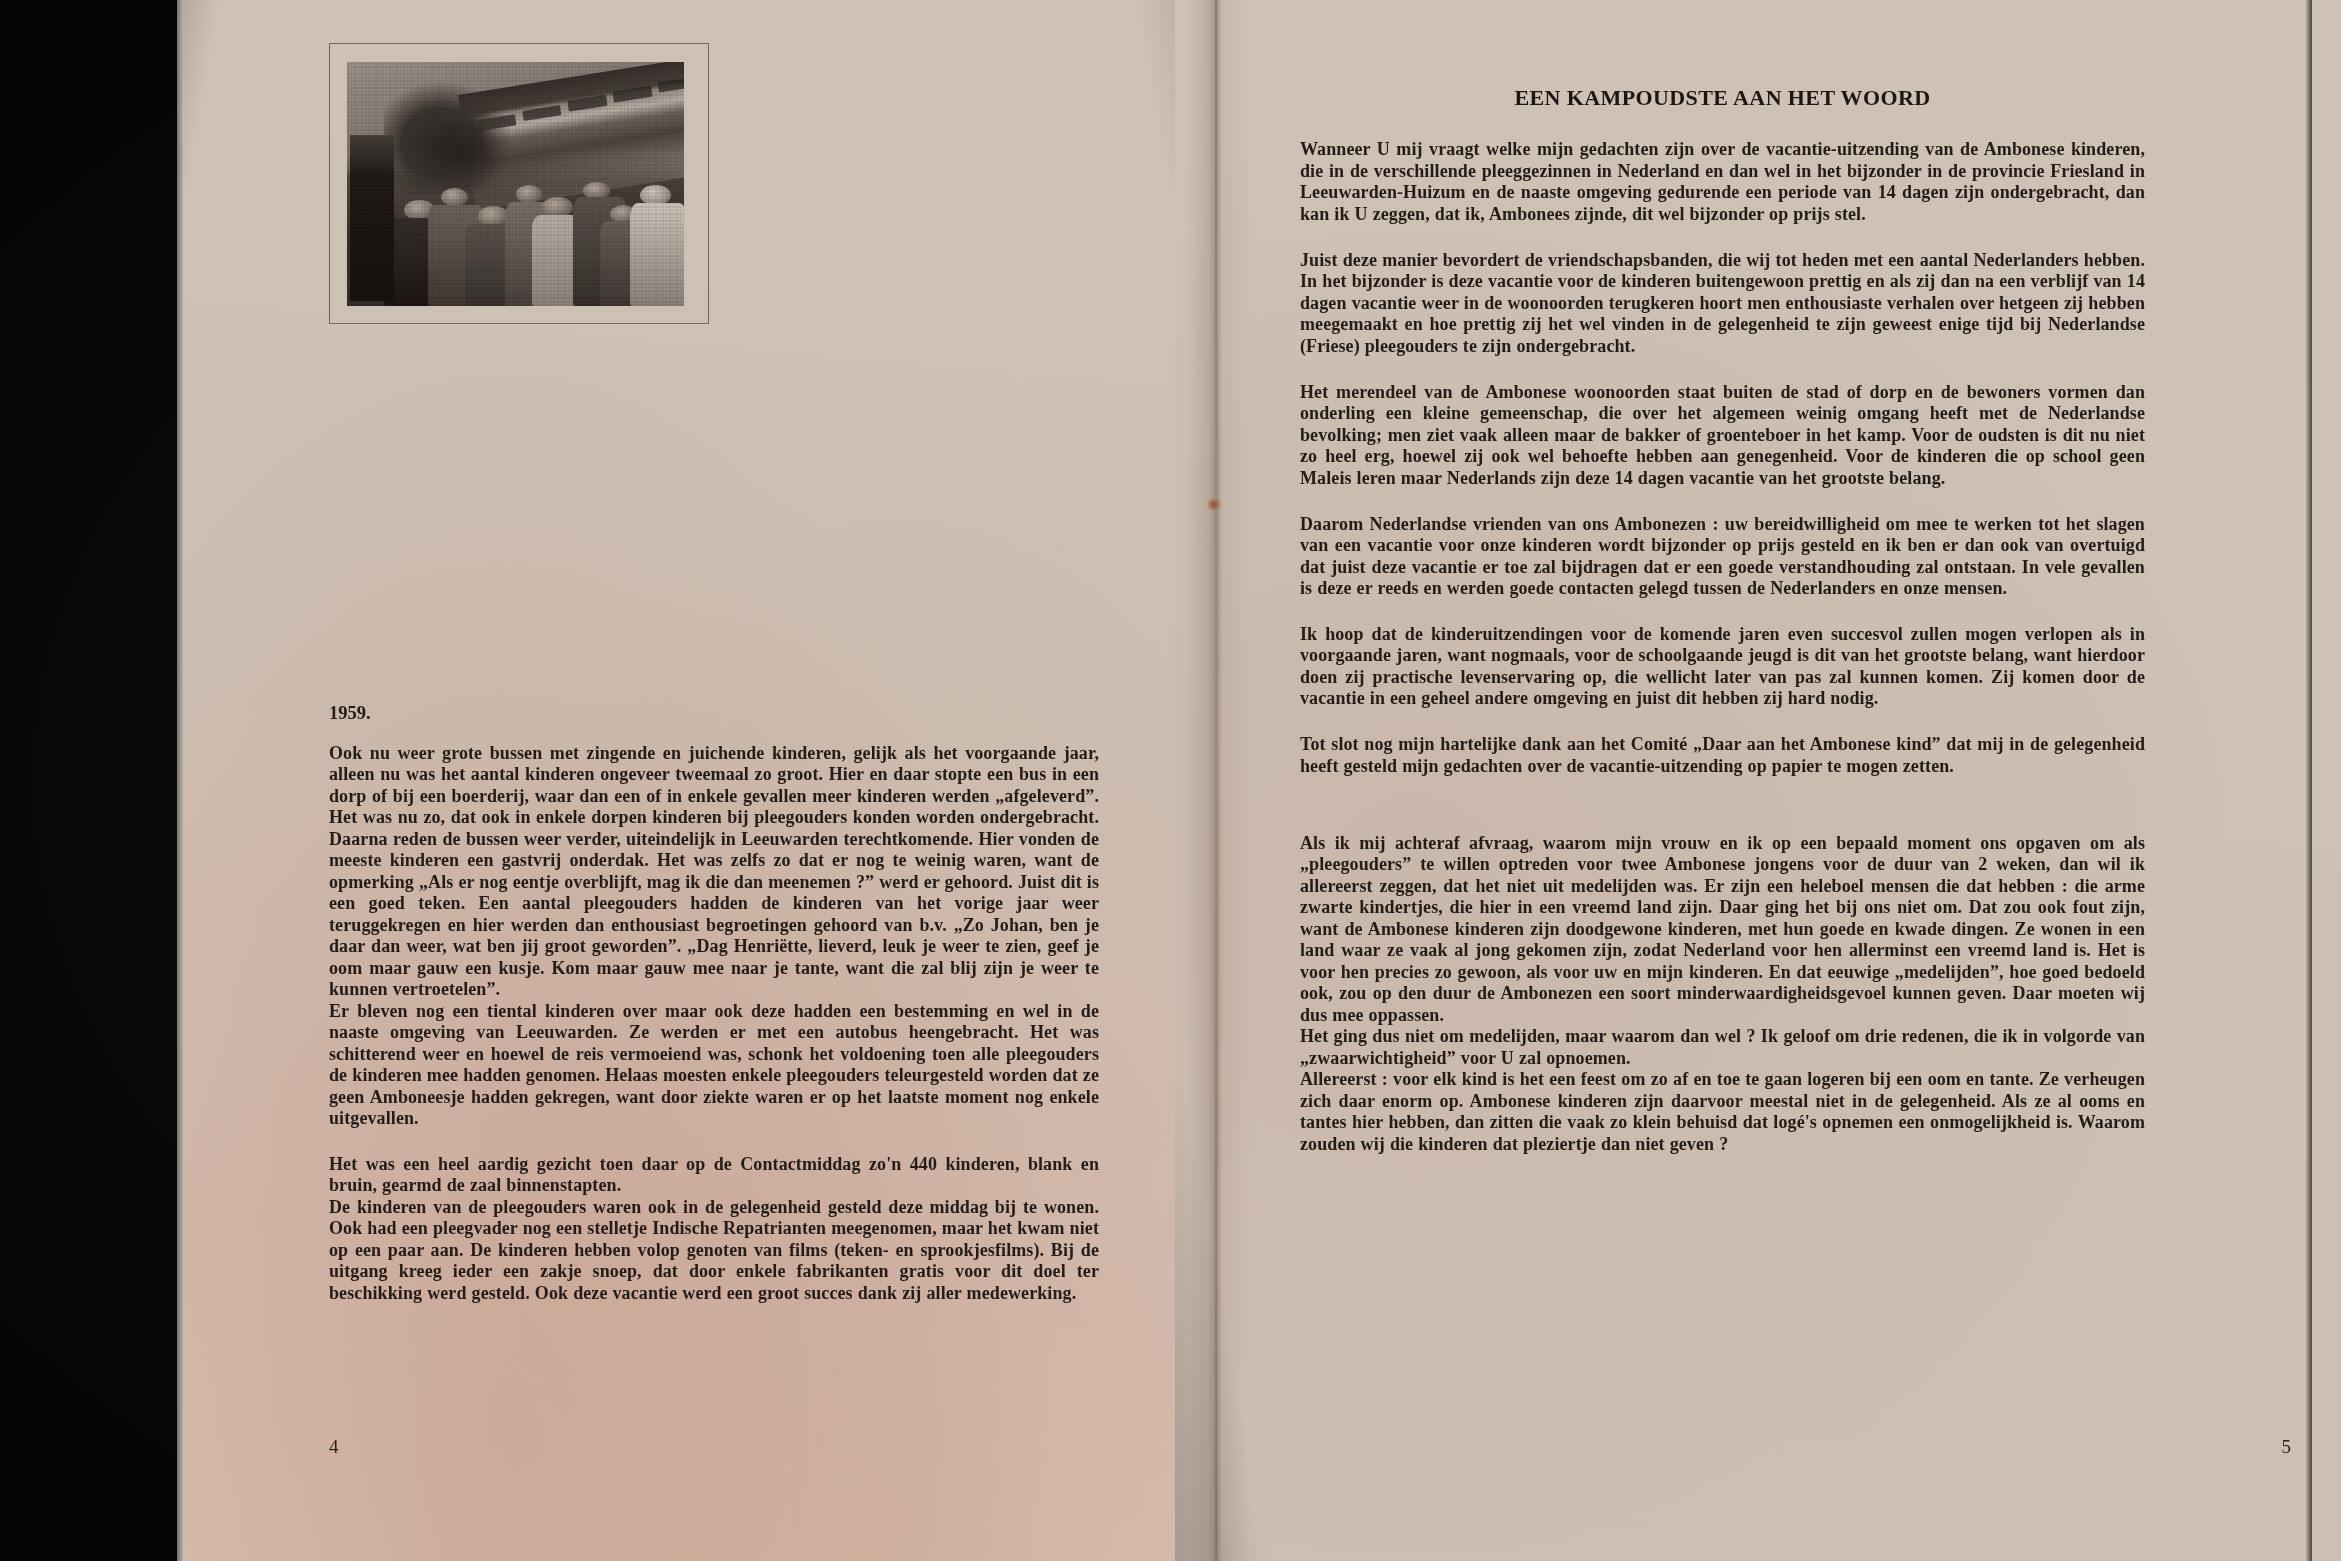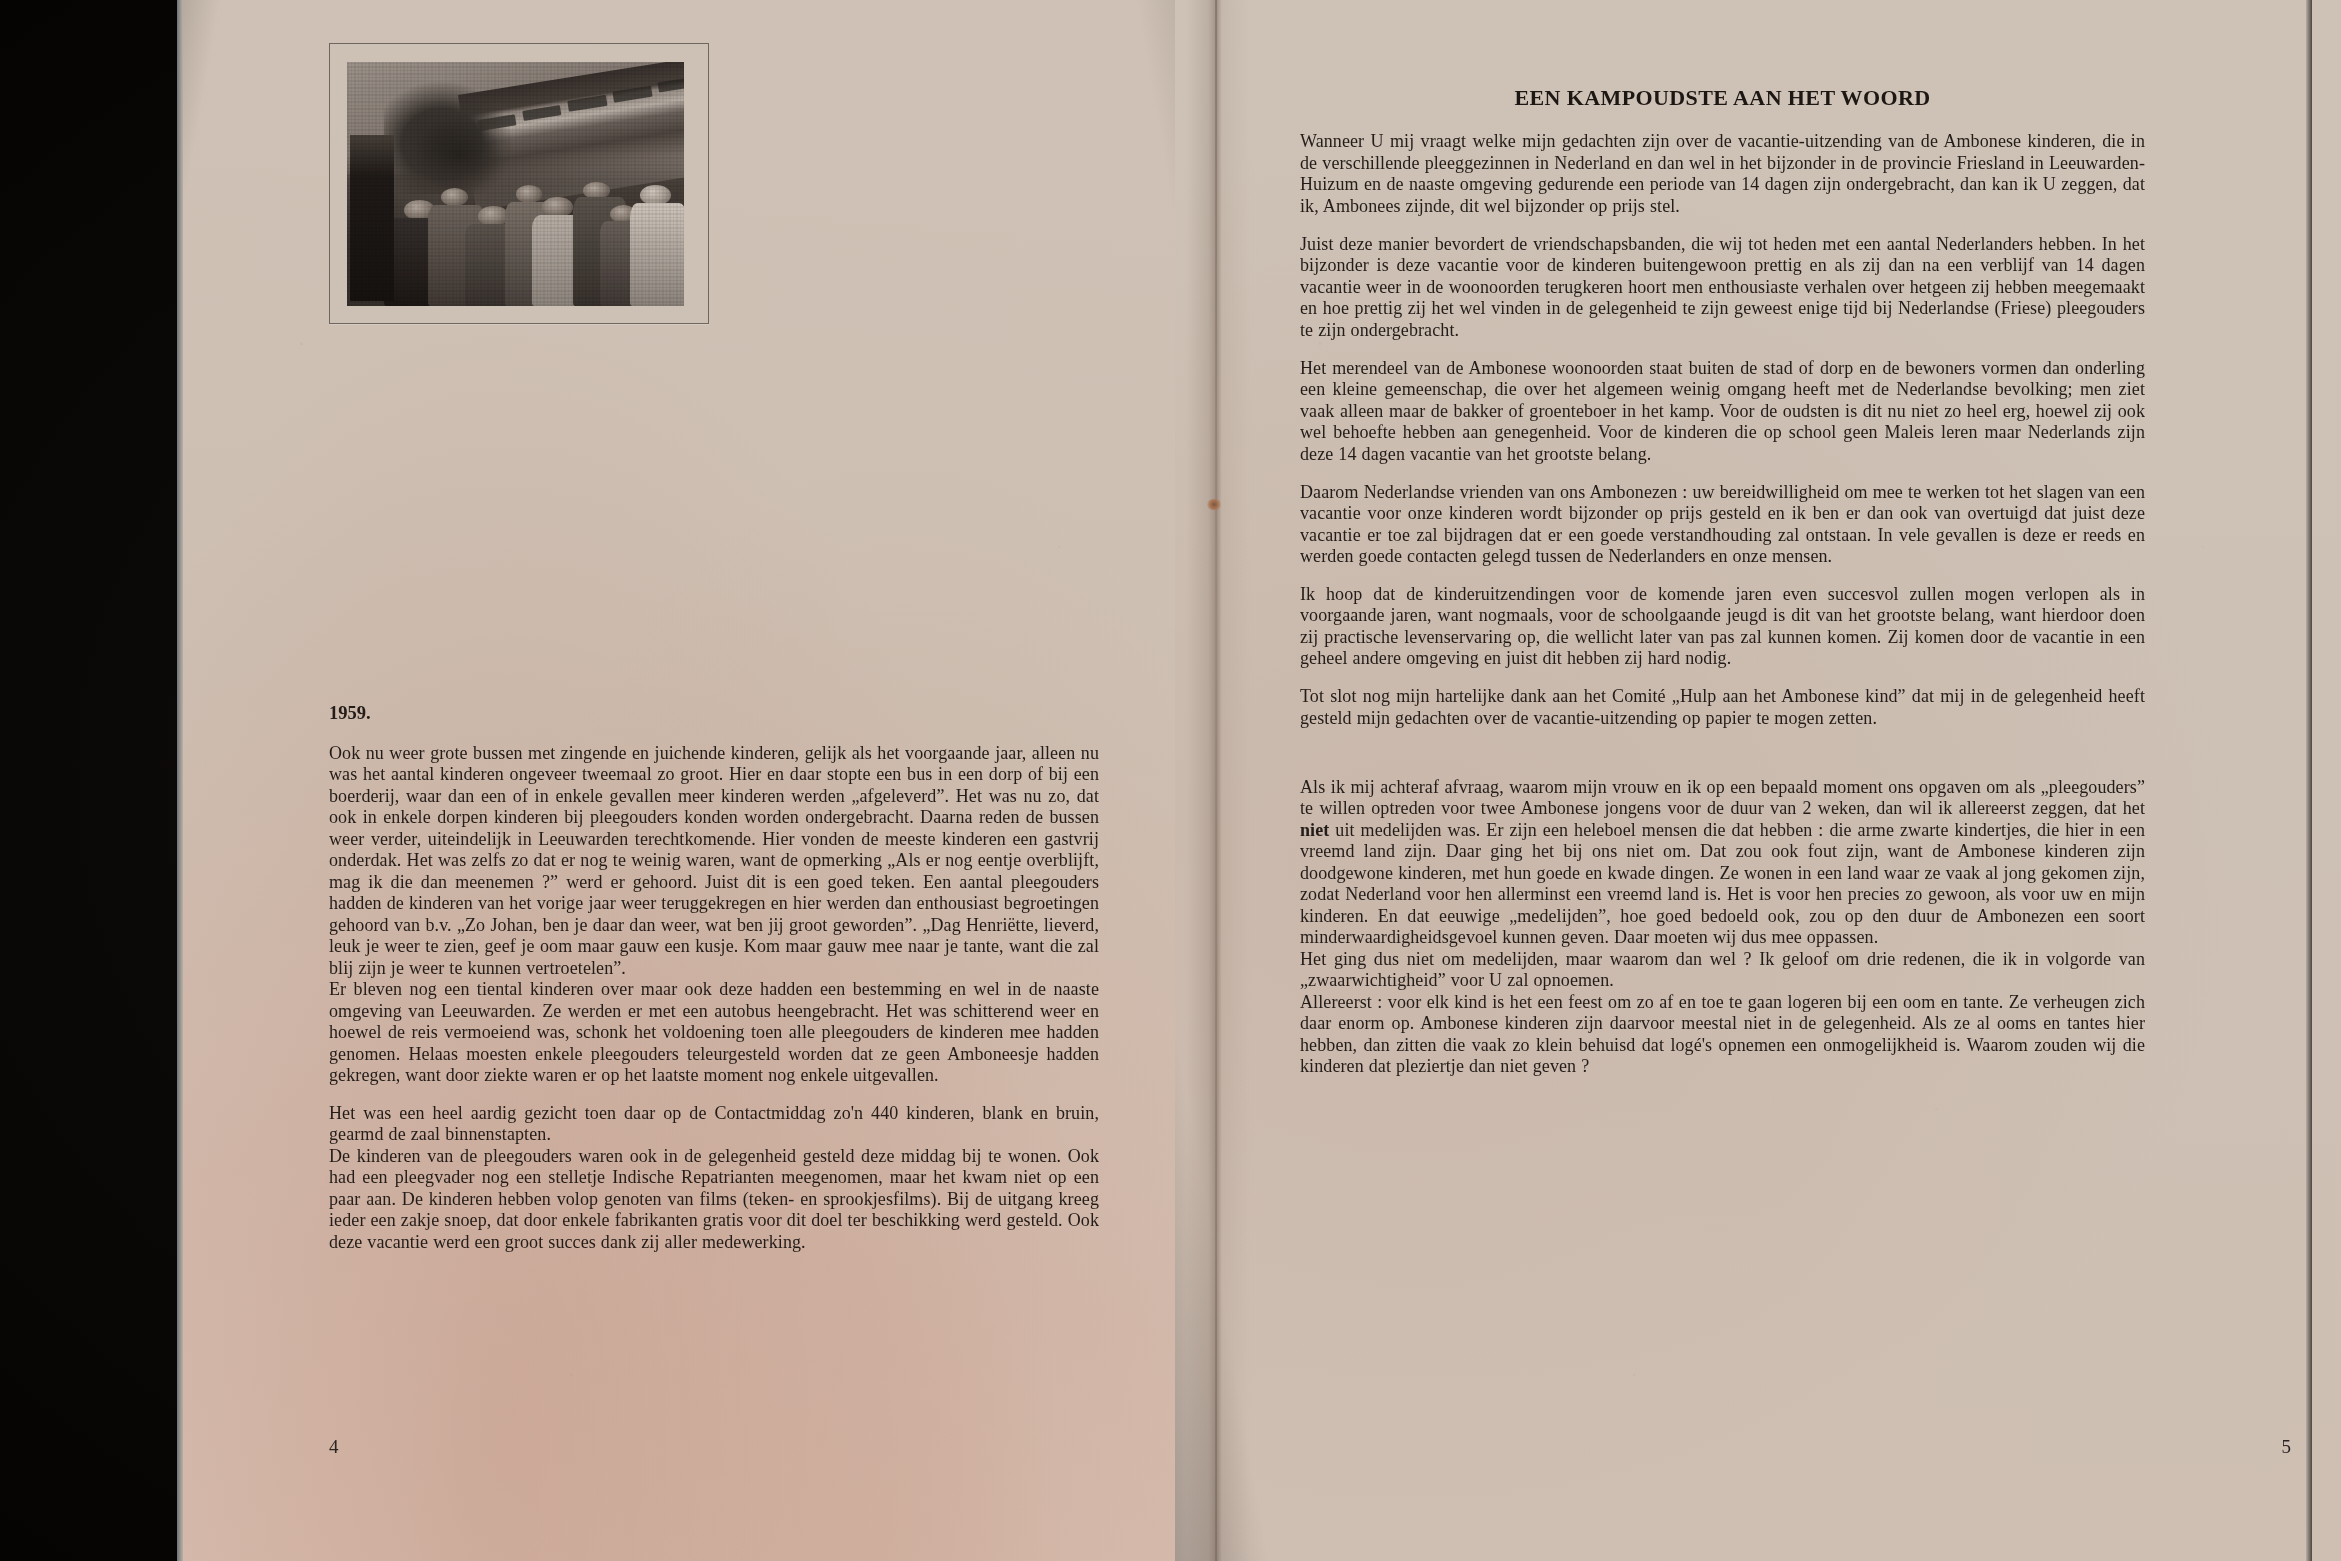--- a/index.html
+++ b/index.html
@@ -50,21 +50,21 @@
   
   .edge-left{position:absolute;left:177px;top:0;width:6.4px;height:100%;
     background:linear-gradient(90deg,#6f7377,#b9b0a6);}
   .edge-right{position:absolute;left:2306px;top:0;width:5.7px;height:100%;
     background:linear-gradient(90deg,#b6ada3,#4d4641);}
 
   
   .col{position:absolute;}
   .txt{font-size:18px;line-height:21.5px;color:#231c18;text-align:justify;
        letter-spacing:0.1px;word-spacing:0.4px;}
-  .txt p{margin:0 0 0 0;text-indent:0;}
+  .txt p{margin:8px 0 0 0;text-indent:0;font-weight:bold;}
   .txt p + p{margin-top:0;}
   .pgap{height:16.4px;}
 
   h2.head{font-size:22px;line-height:24px;margin:0;text-align:center;
     font-weight:bold;letter-spacing:0.4px;color:#1d1713;
     font-family:"Liberation Serif","DejaVu Serif",serif;}
   .yearhead{font-size:18.5px;font-weight:bold;color:#231c18;margin:0 0 18.5px 0;}
 
   .folio{position:absolute;font-size:19px;color:#2a2420;}
 
@@ -182,21 +182,21 @@
           <p>Wanneer U mij vraagt welke mijn gedachten zijn over de vacantie-uitzending van de Ambonese kinderen, die in de verschillende pleeggezinnen in Nederland en dan wel in het bijzonder in de provincie Friesland in Leeuwarden-Huizum en de naaste omgeving gedurende een periode van 14 dagen zijn ondergebracht, dan kan ik U zeggen, dat ik, Ambonees zijnde, dit wel bijzonder op prijs stel.</p>
           <div class="pgap"></div>
           <p>Juist deze manier bevordert de vriendschapsbanden, die wij tot heden met een aantal Nederlanders hebben. In het bijzonder is deze vacantie voor de kinderen buitengewoon prettig en als zij dan na een verblijf van 14 dagen vacantie weer in de woonoorden terugkeren hoort men enthousiaste verhalen over hetgeen zij hebben meegemaakt en hoe prettig zij het wel vinden in de gelegenheid te zijn geweest enige tijd bij Nederlandse (Friese) pleegouders te zijn ondergebracht.</p>
           <div class="pgap"></div>
           <p>Het merendeel van de Ambonese woonoorden staat buiten de stad of dorp en de bewoners vormen dan onderling een kleine gemeenschap, die over het algemeen weinig omgang heeft met de Nederlandse bevolking; men ziet vaak alleen maar de bakker of groenteboer in het kamp. Voor de oudsten is dit nu niet zo heel erg, hoewel zij ook wel behoefte hebben aan genegenheid. Voor de kinderen die op school geen Maleis leren maar Nederlands zijn deze 14 dagen vacantie van het grootste belang.</p>
           <div class="pgap"></div>
           <p>Daarom Nederlandse vrienden van ons Ambonezen : uw bereidwilligheid om mee te werken tot het slagen van een vacantie voor onze kinderen wordt bijzonder op prijs gesteld en ik ben er dan ook van overtuigd dat juist deze vacantie er toe zal bijdragen dat er een goede verstandhouding zal ontstaan. In vele gevallen is deze er reeds en werden goede contacten gelegd tussen de Nederlanders en onze mensen.</p>
           <div class="pgap"></div>
           <p>Ik hoop dat de kinderuitzendingen voor de komende jaren even succesvol zullen mogen verlopen als in voorgaande jaren, want nogmaals, voor de schoolgaande jeugd is dit van het grootste belang, want hierdoor doen zij practische levenservaring op, die wellicht later van pas zal kunnen komen. Zij komen door de vacantie in een geheel andere omgeving en juist dit hebben zij hard nodig.</p>
           <div class="pgap"></div>
-          <p>Tot slot nog mijn hartelijke dank aan het Comité „Hulp aan het Ambonese kind” dat mij in de gelegenheid heeft gesteld mijn gedachten over de vacantie-uitzending op papier te mogen zetten.</p>
+          <p>Tot slot nog mijn hartelijke dank aan het Comité „Daar aan het Ambonese kind” dat mij in de gelegenheid heeft gesteld mijn gedachten over de vacantie-uitzending op papier te mogen zetten.</p>
         </div>
 
         <div style="height:26px"></div>
         <div style="height:21.4px"></div>
 
         <div class="txt">
           <p>Als ik mij achteraf afvraag, waarom mijn vrouw en ik op een bepaald moment ons opgaven om als „pleegouders” te willen optreden voor twee Ambonese jongens voor de duur van 2 weken, dan wil ik allereerst zeggen, dat het <b>niet</b> uit medelijden was. Er zijn een heleboel mensen die dat hebben : die arme zwarte kindertjes, die hier in een vreemd land zijn. Daar ging het bij ons niet om. Dat zou ook fout zijn, want de Ambonese kinderen zijn doodgewone kinderen, met hun goede en kwade dingen. Ze wonen in een land waar ze vaak al jong gekomen zijn, zodat Nederland voor hen allerminst een vreemd land is. Het is voor hen precies zo gewoon, als voor uw en mijn kinderen. En dat eeuwige „medelijden”, hoe goed bedoeld ook, zou op den duur de Ambonezen een soort minderwaardigheidsgevoel kunnen geven. Daar moeten wij dus mee oppassen.</p>
           <p>Het ging dus niet om medelijden, maar waarom dan wel ? Ik geloof om drie redenen, die ik in volgorde van „zwaarwichtigheid” voor U zal opnoemen.</p>
           <p>Allereerst : voor elk kind is het een feest om zo af en toe te gaan logeren bij een oom en tante. Ze verheugen zich daar enorm op. Ambonese kinderen zijn daarvoor meestal niet in de gelegenheid. Als ze al ooms en tantes hier hebben, dan zitten die vaak zo klein behuisd dat logé's opnemen een onmogelijkheid is. Waarom zouden wij die kinderen dat pleziertje dan niet geven ?</p>
         </div>

